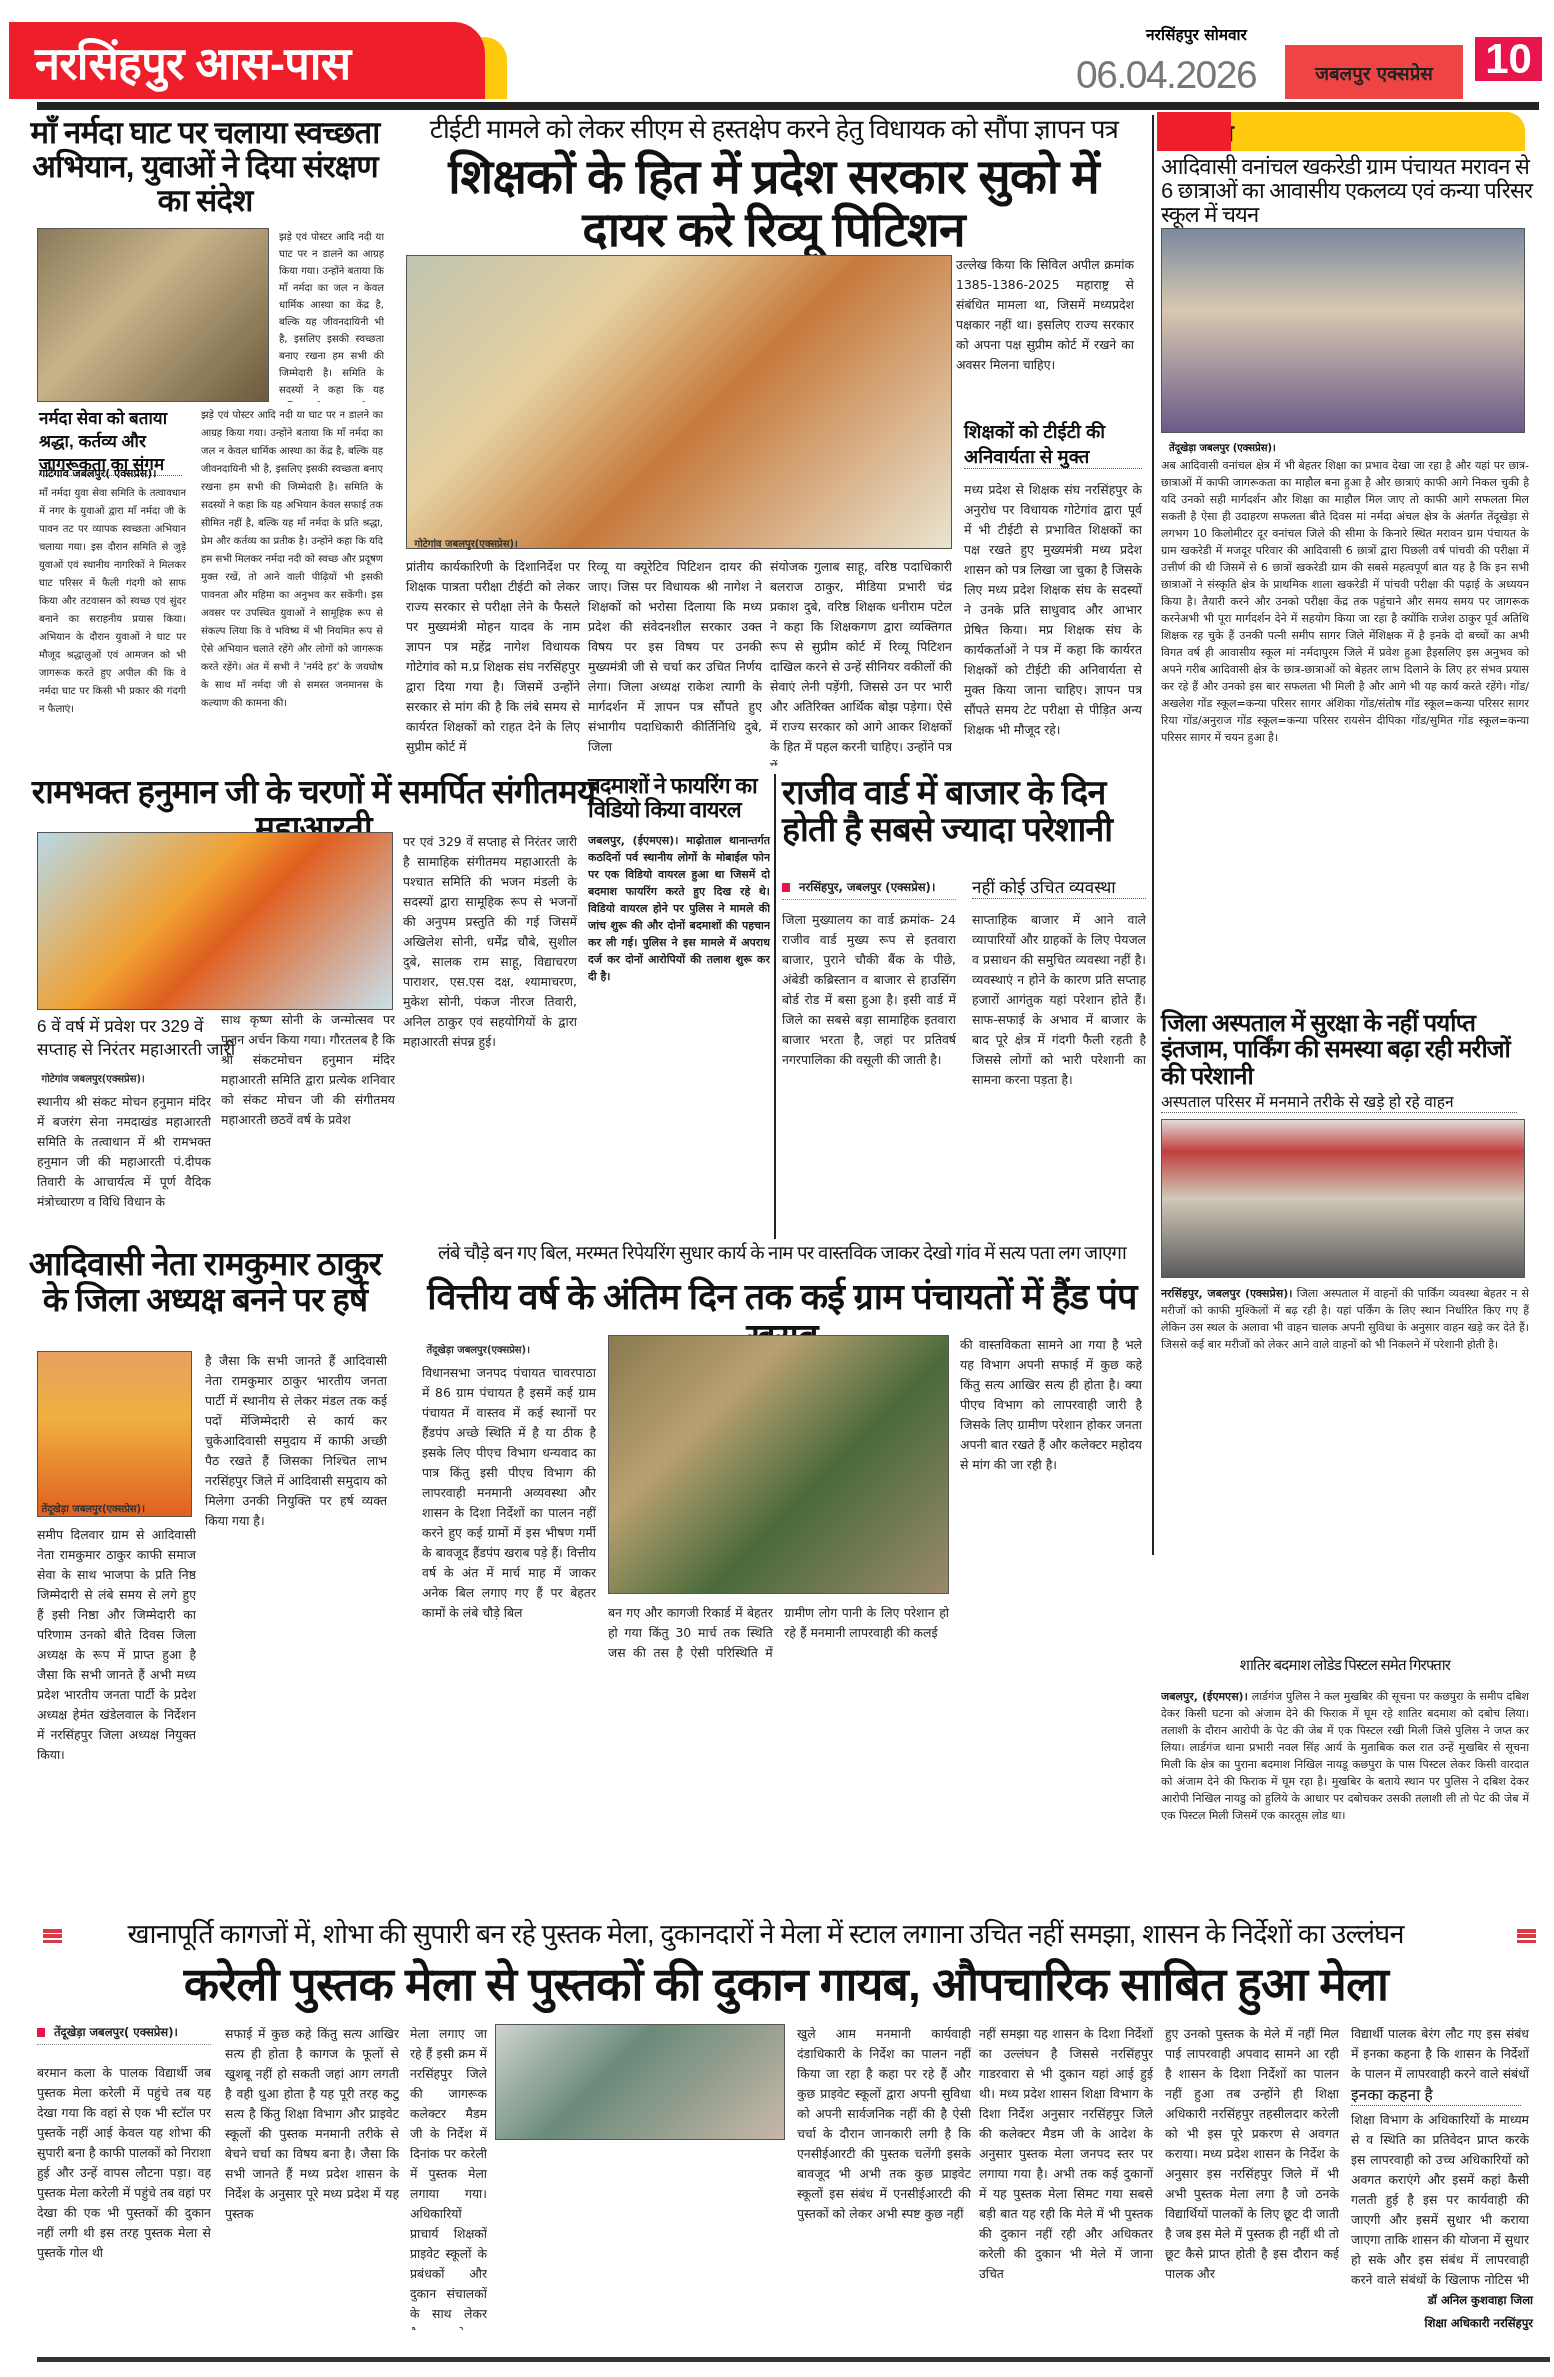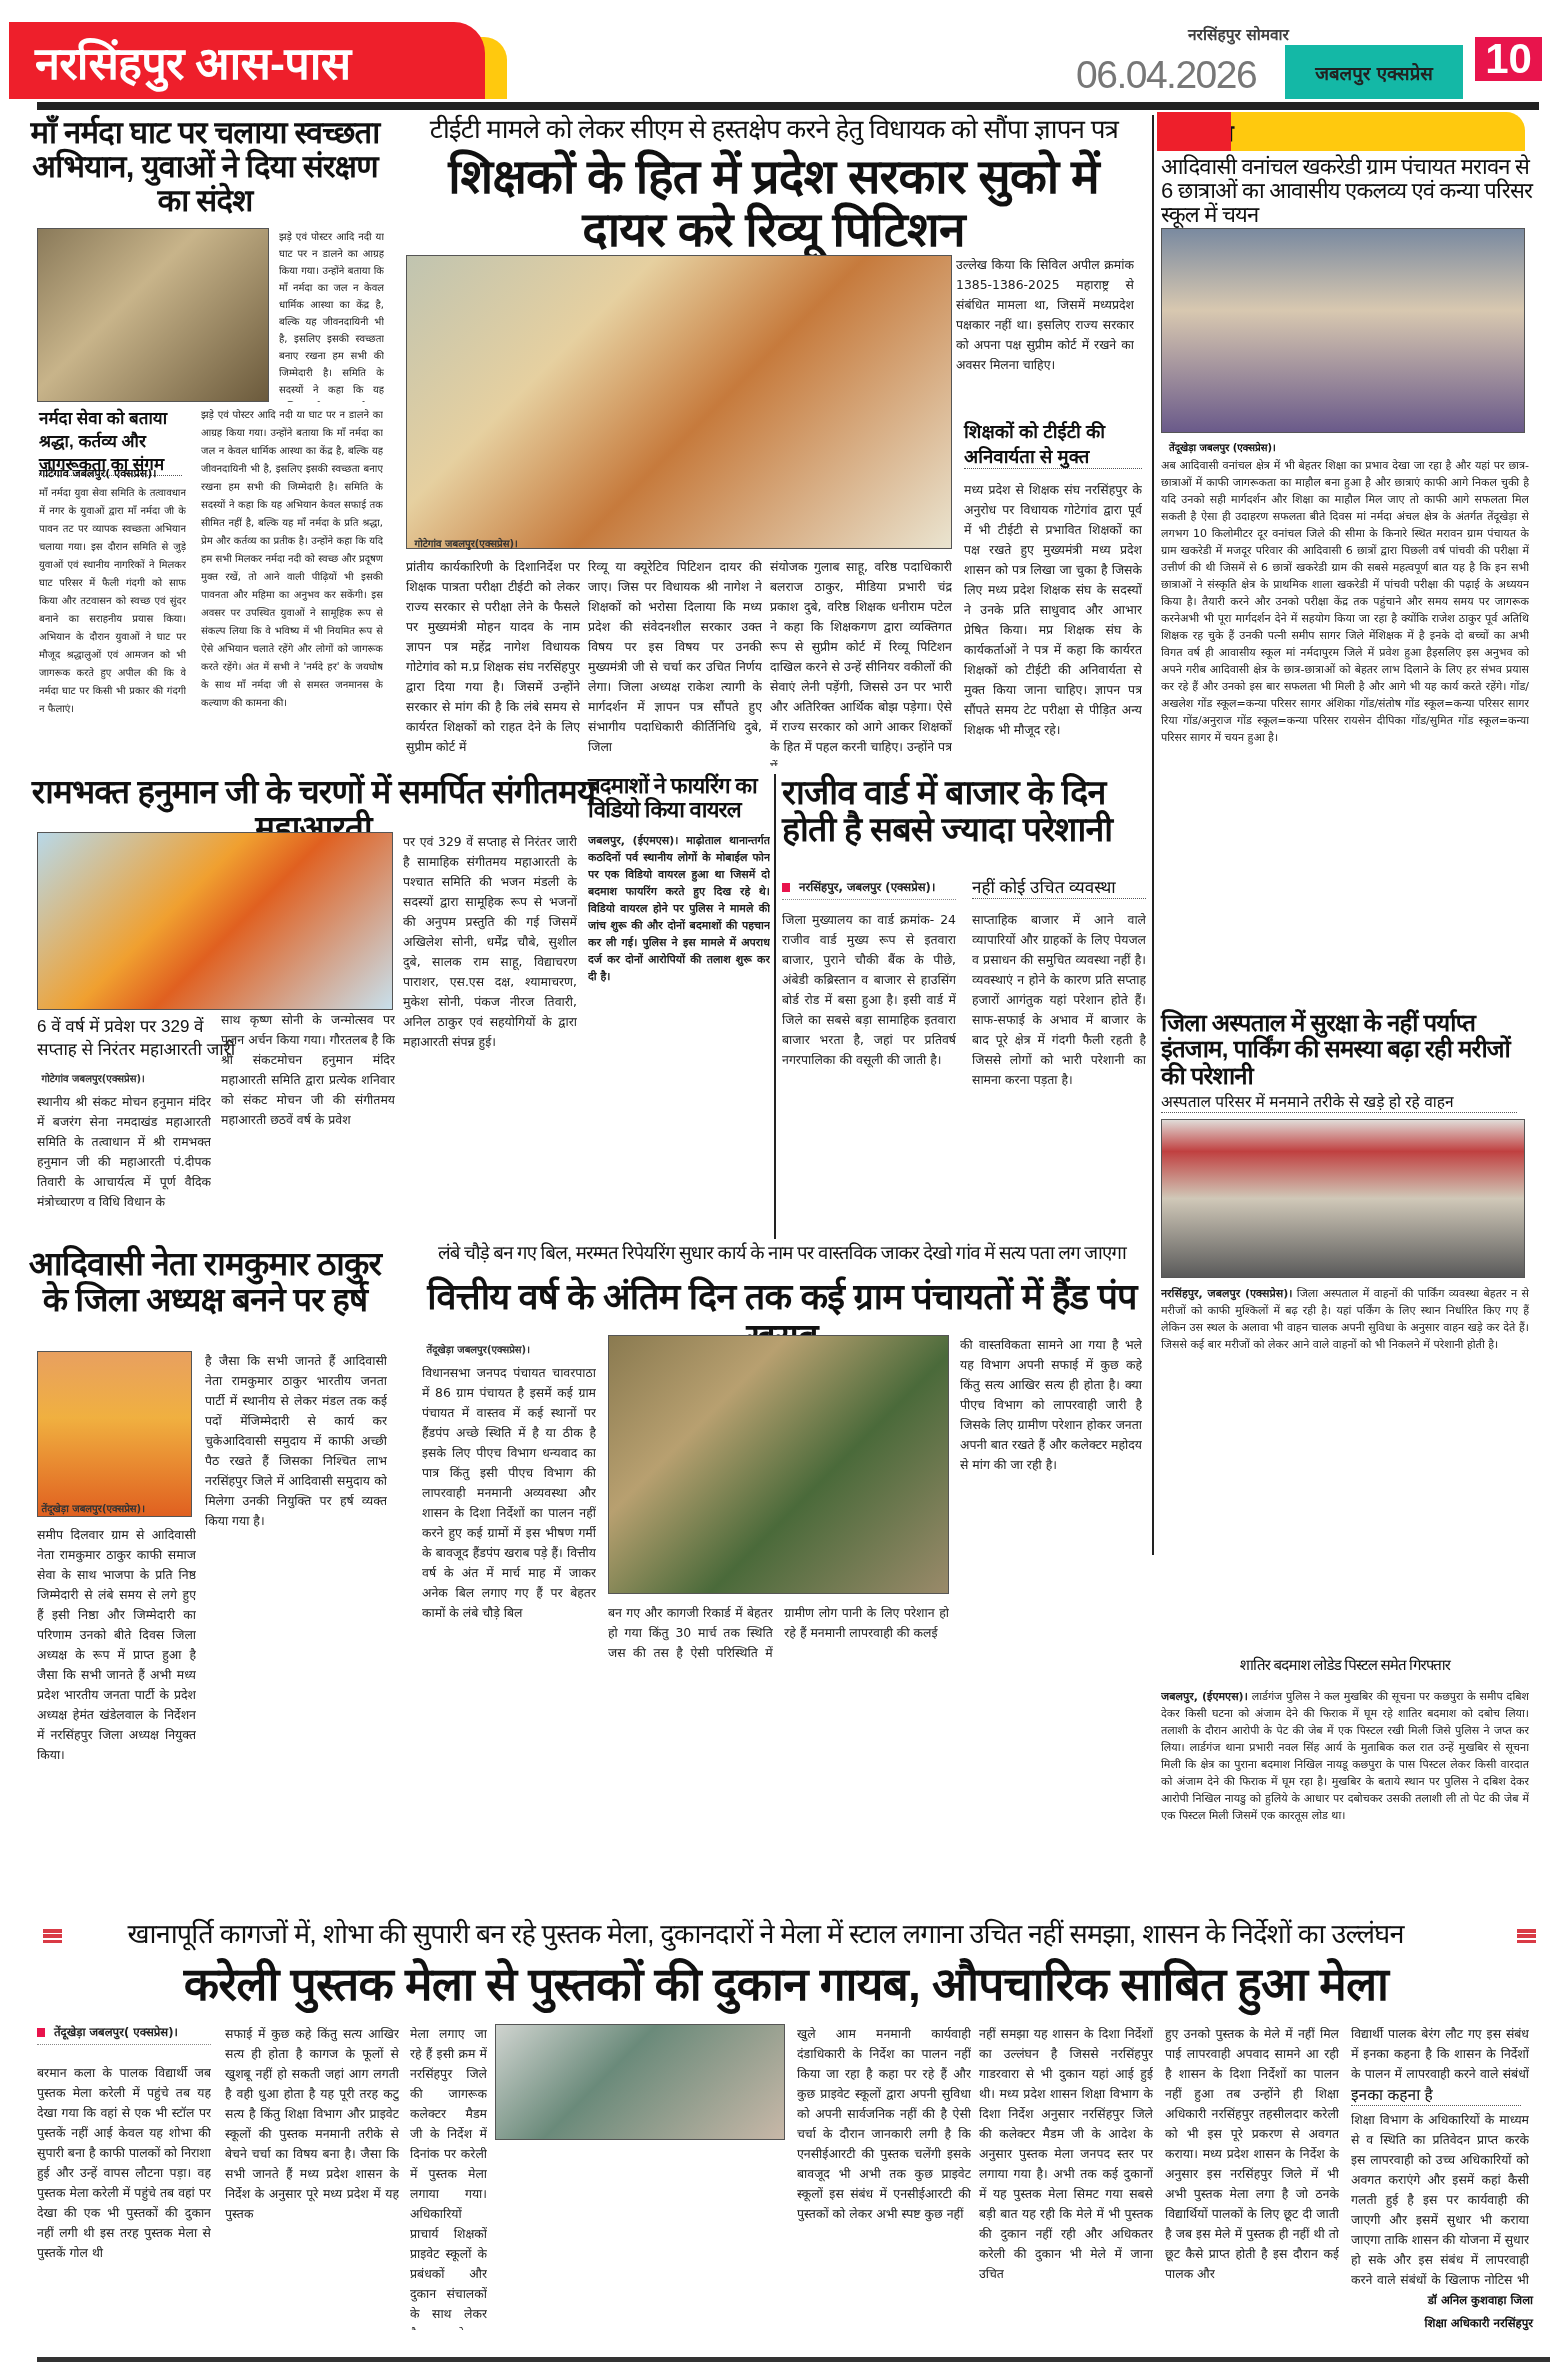--- a/index.html
+++ b/index.html
@@ -1,23 +1,23 @@
 <!DOCTYPE html>
 <html style="font-size:12.4px"><head>
 <meta charset="utf-8">
 <style>
 *{box-sizing:border-box;margin:0;padding:0}
 body{width:1555px;height:2377px;background:#fff;font-family:"DejaVu Sans",sans-serif;color:#111;position:relative;overflow:hidden}
 .abs{position:absolute}
 #mast-box{left:9.3px;top:22px;width:476px;height:77px;background:#ee1f2b;border-radius:0 31px 0 0}
 #mast-yellow{left:476px;top:37px;width:31px;height:62px;background:#ffc90e;border-radius:0 23px 0 0}
 #mast-title{left:35px;top:31px;font-size:45px;font-weight:bold;color:#fff;font-family:"Liberation Sans",sans-serif;letter-spacing:-0.8px}
-#edition-day{left:1188px;top:23px;font-size:15.5px;font-weight:bold;color:#404040}
+#edition-day{left:1146px;top:23px;font-size:15.5px;font-weight:bold;color:#000000}
 #edition-date{left:1076px;top:53px;font-size:39px;color:#777;font-family:"Liberation Sans",sans-serif;letter-spacing:-1.5px}
-#edition-name-box{left:1285px;top:45px;width:178px;height:54px;background:#14b8a6;display:flex;align-items:center;justify-content:center}
+#edition-name-box{left:1285px;top:45px;width:178px;height:54px;background:#ef4444;display:flex;align-items:center;justify-content:center}
 #edition-name{font-size:18.6px;font-weight:bold;color:#222}
 #page-no-box{left:1475px;top:37px;width:67px;height:44px;background:#e8144c;display:flex;align-items:center;justify-content:center}
 #page-no{font-size:42px;font-weight:bold;color:#fff;font-family:"Liberation Sans",sans-serif}
 #mast-rule{left:37px;top:102px;width:1502px;height:7.7px;background:#222}
 .vrule{background:#222;width:1.5px}
 .hl{font-family:"Liberation Sans",sans-serif;font-weight:bold;color:#111;line-height:1.1;text-align:center;letter-spacing:-0.8px}
 .body{font-size:12.4px;line-height:20px;color:#222;text-align:justify;overflow:hidden}
 .byline{font-size:11.6px;font-weight:bold;color:#222;border-bottom:1.5px dotted #888;padding-bottom:4.6px}
 .byline::before{content:"";display:inline-block;width:7.7px;height:9.3px;background:#e8144c;margin-right:9.3px;vertical-align:middle}
 .photo{background:linear-gradient(135deg,#8a7a5a,#c8b48a 40%,#6b5a3c);border:0.8px solid #555}

